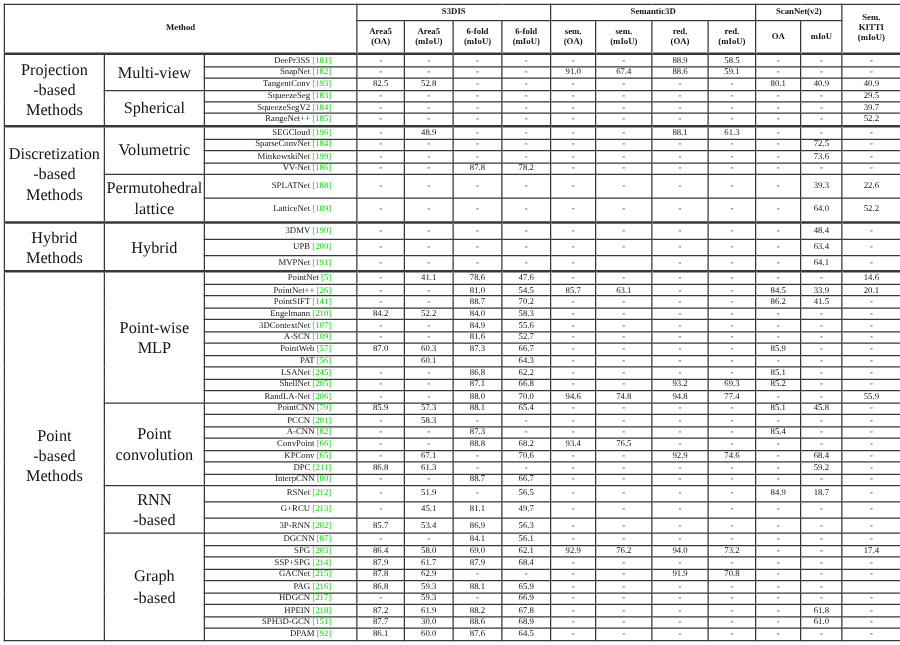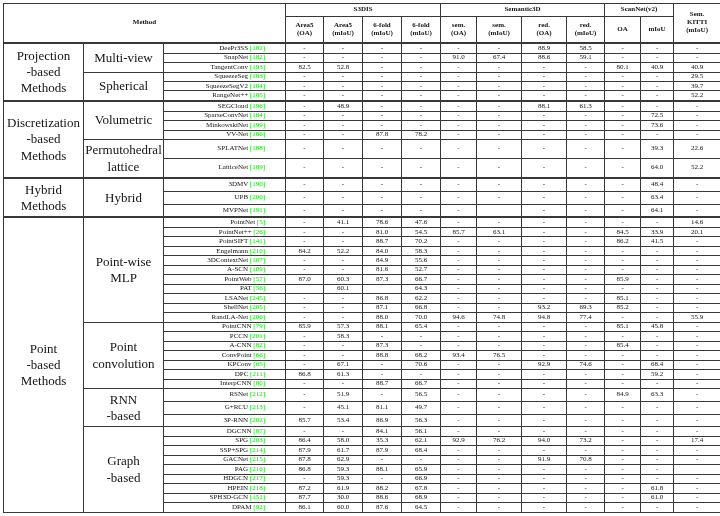--- a/index.html
+++ b/index.html
@@ -559,21 +559,21 @@
           <td class="method"><span>RSNet </span><span class="cite">[212]</span></td>
           <td>-</td>
           <td>51.9</td>
           <td>-</td>
           <td>56.5</td>
           <td>-</td>
           <td>-</td>
           <td>-</td>
           <td>-</td>
           <td>84.9</td>
-          <td>63.3</td>
+          <td>18.7</td>
           <td>-</td>
         </tr>
         <tr>
           <td class="method"><span>G+RCU </span><span class="cite">[213]</span></td>
           <td>-</td>
           <td>45.1</td>
           <td>81.1</td>
           <td>49.7</td>
           <td>-</td>
           <td>-</td>
@@ -610,21 +610,21 @@
           <td>-</td>
           <td>-</td>
           <td>-</td>
           <td>-</td>
           <td>-</td>
         </tr>
         <tr>
           <td class="method"><span>SPG </span><span class="cite">[203]</span></td>
           <td>86.4</td>
           <td>58.0</td>
-          <td>35.3</td>
+          <td>69.0</td>
           <td>62.1</td>
           <td>92.9</td>
           <td>76.2</td>
           <td>94.0</td>
           <td>73.2</td>
           <td>-</td>
           <td>-</td>
           <td>17.4</td>
         </tr>
         <tr>

